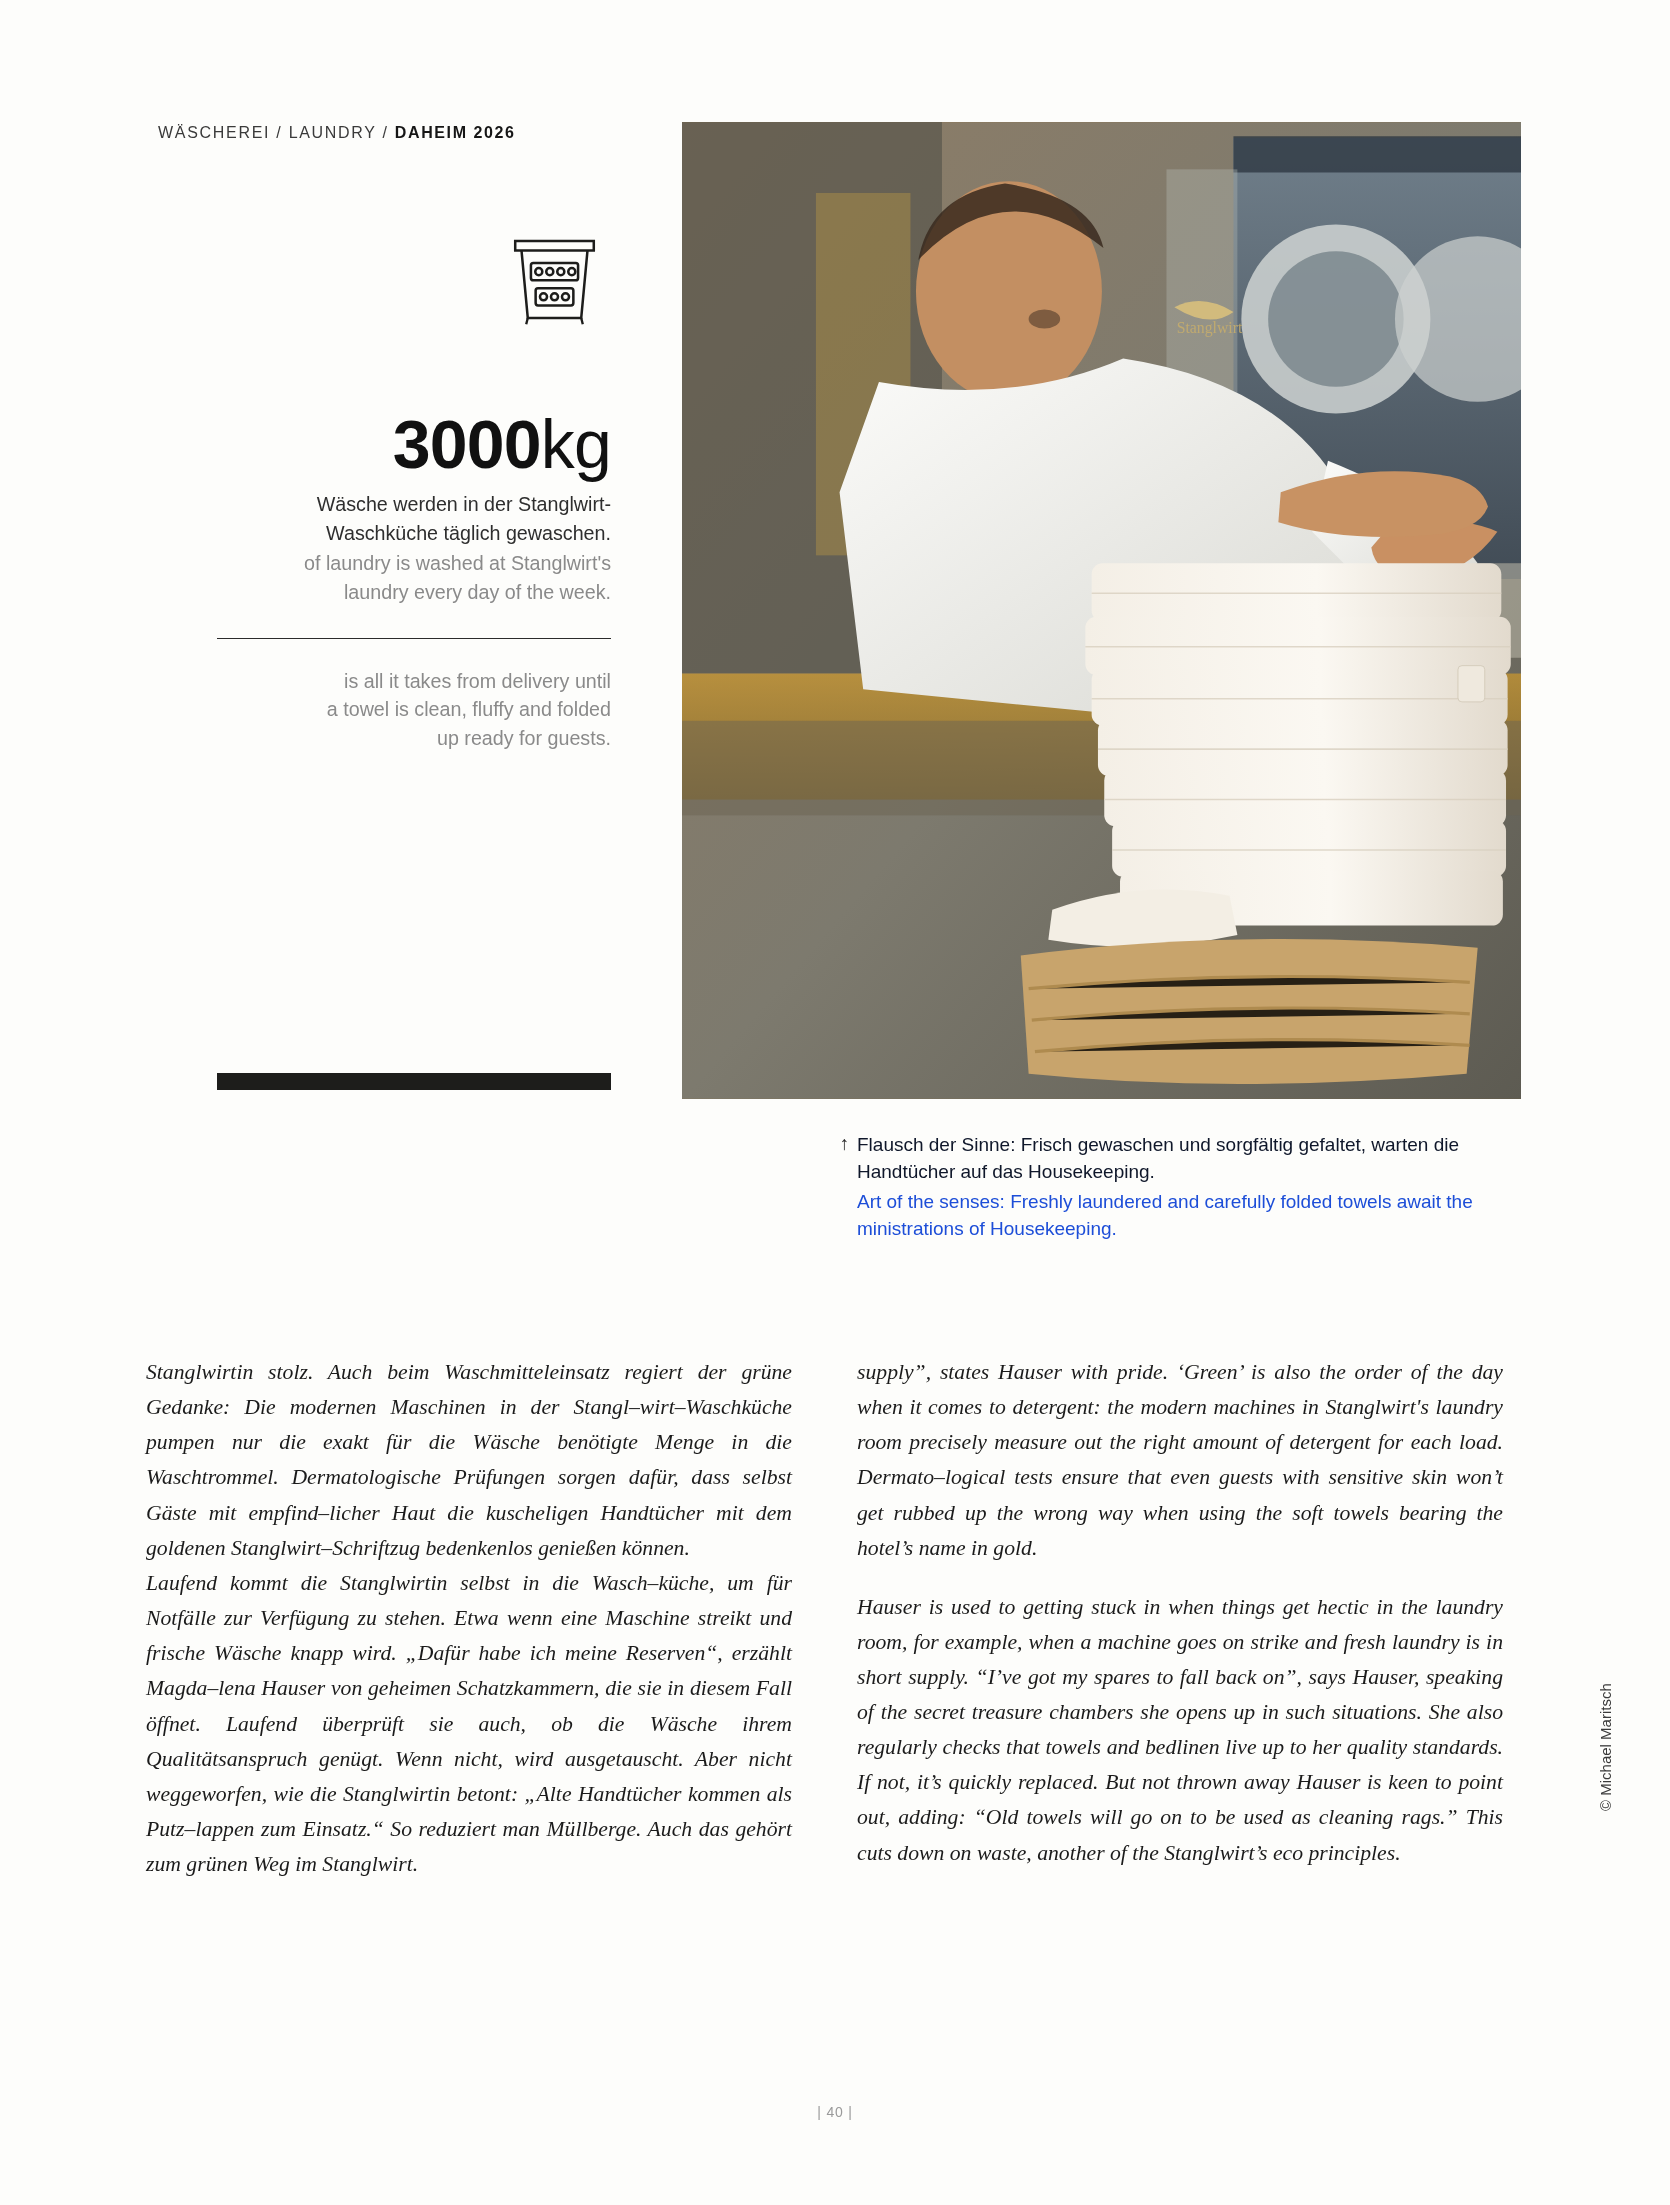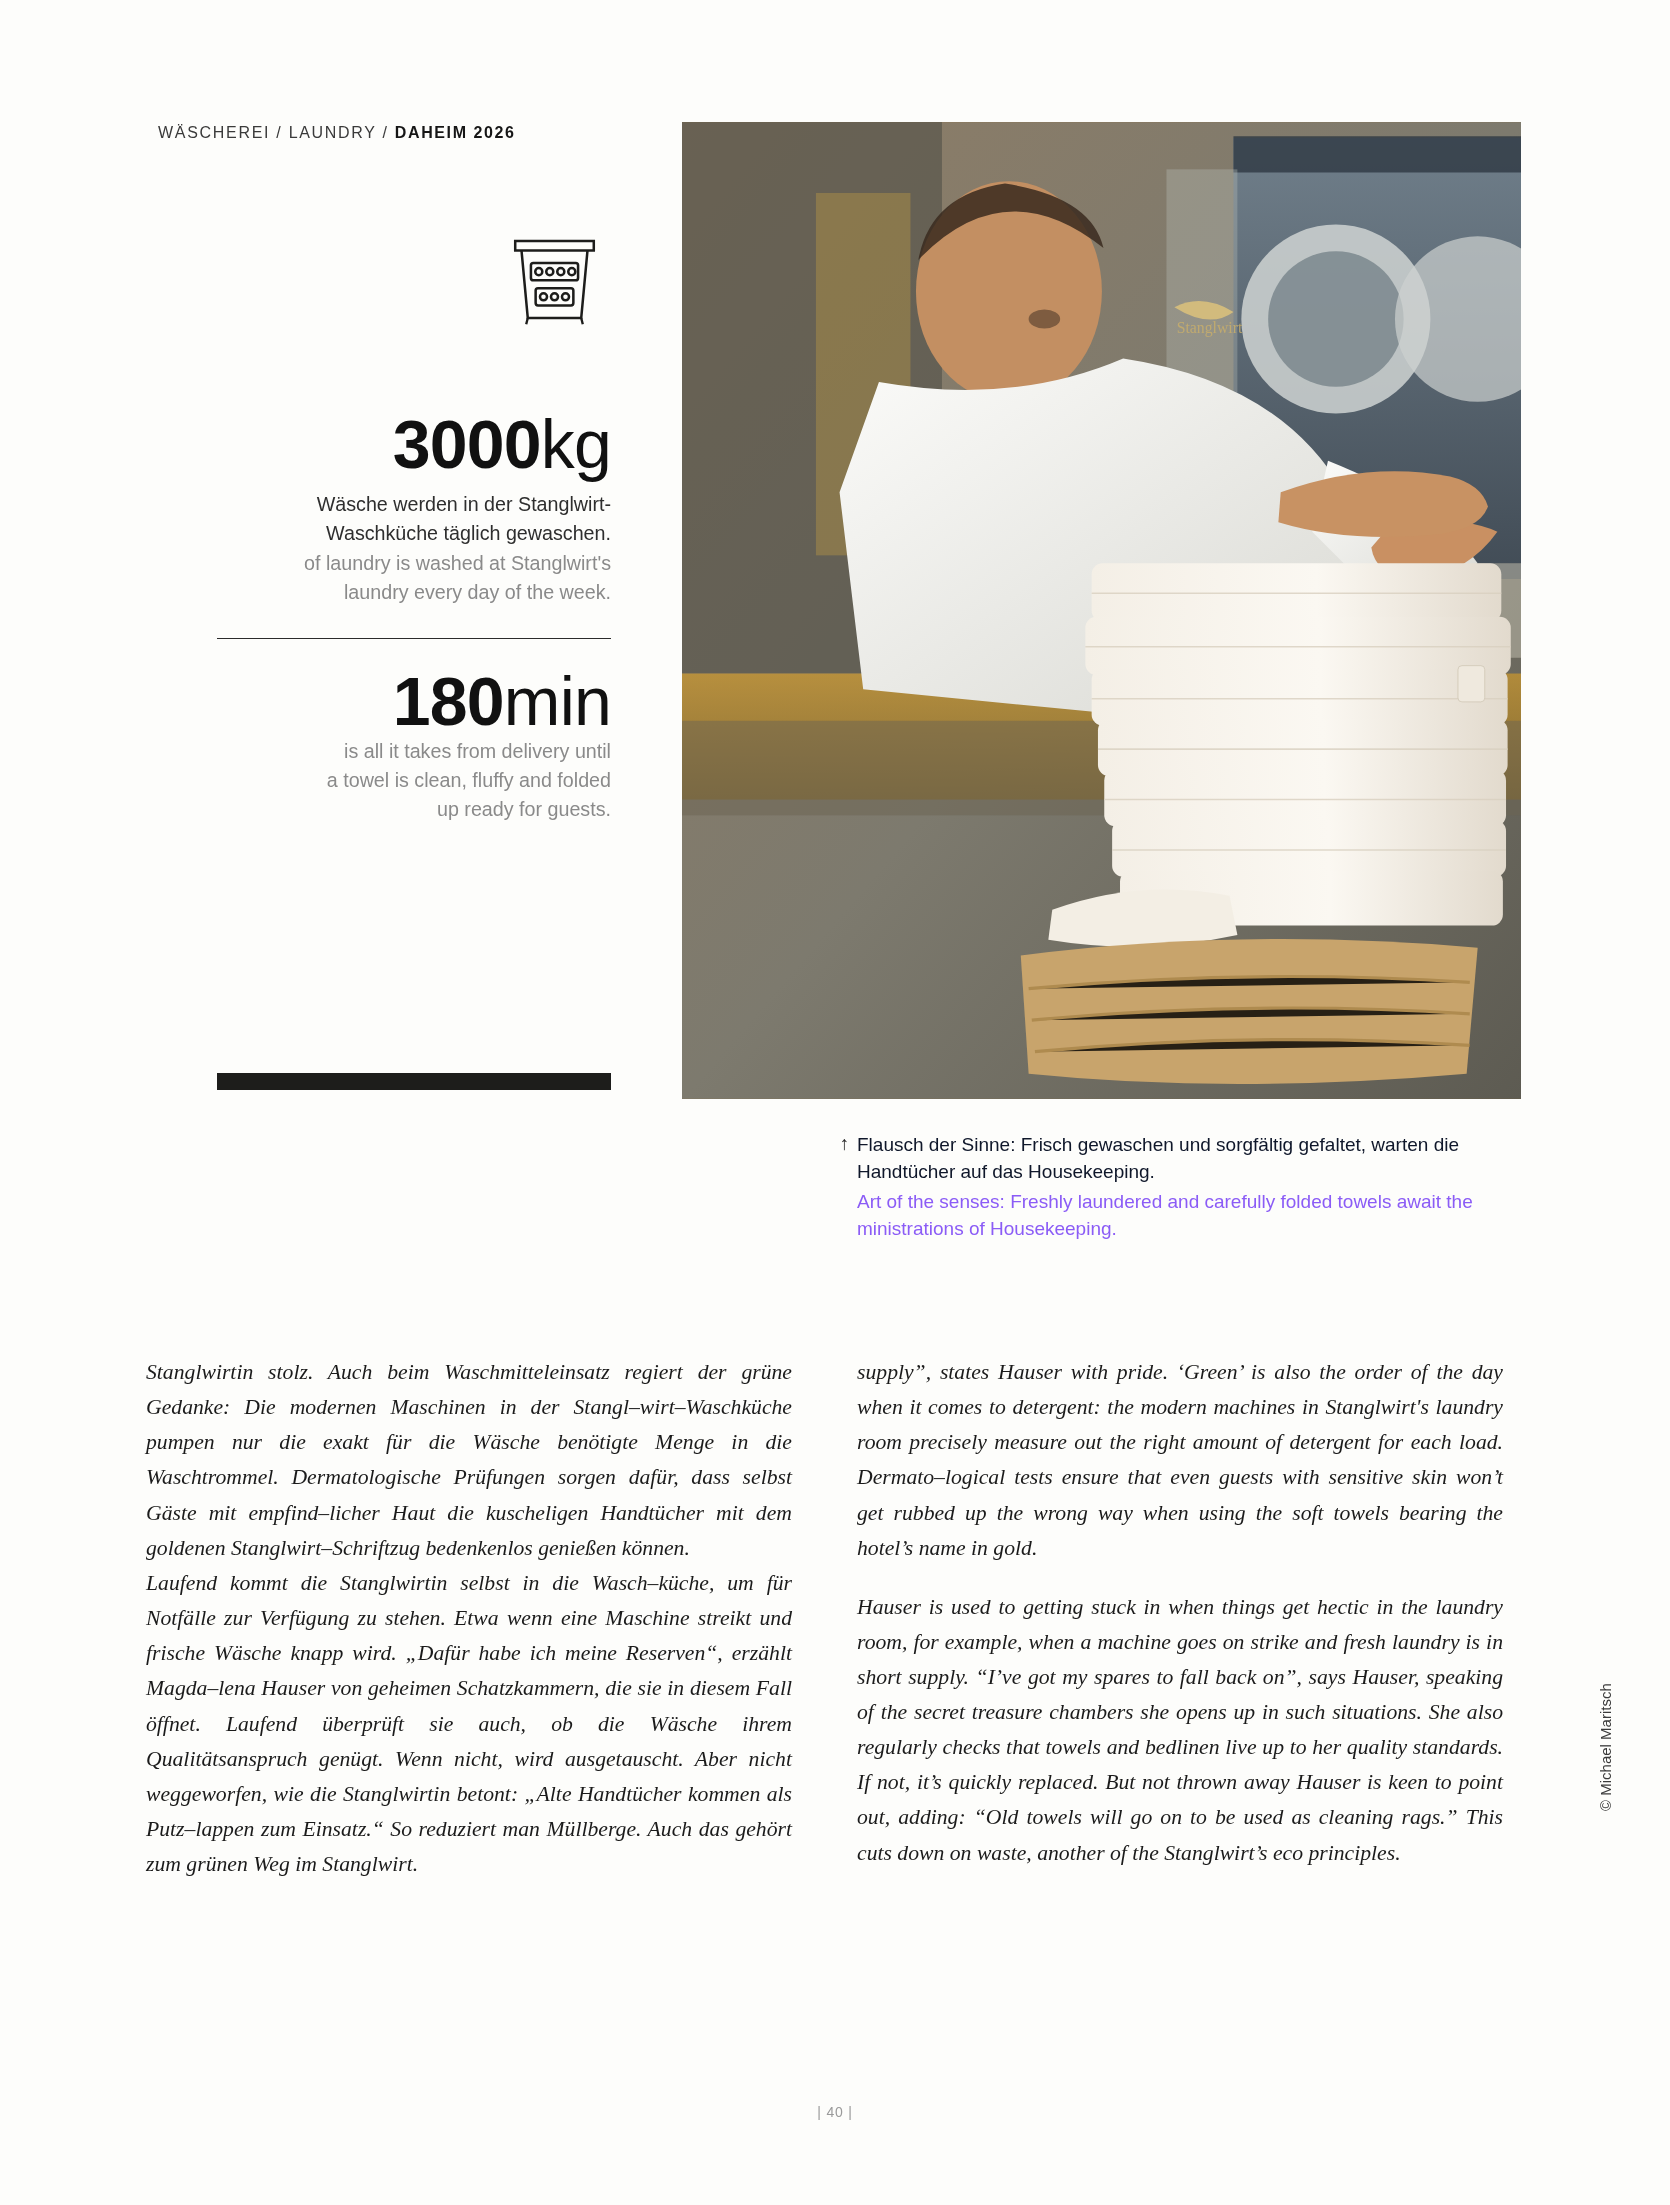--- a/index.html
+++ b/index.html
@@ -121,21 +121,21 @@
   }
   .caption-de {
     font-size: 19px;
     line-height: 1.42;
     color: #0f172a;
   }
   .caption-en {
     margin-top: 3.2px;
     font-size: 19px;
     line-height: 1.42;
-    color: #8b5cf6;
+    color: #1d4ed8;
   }
 
   
   .col {
     position: absolute;
     top: 1355px;
     width: 646px;
     font-family: "Liberation Serif", serif;
     font-size: 21.7px;
     line-height: 1.62;
@@ -204,21 +204,20 @@
       <div class="fact-number"><span>3000</span><span class="unit">kg</span></div>
       <div class="fact-de" style="white-space:pre-line">Wäsche werden in der Stanglwirt-
 Waschküche täglich gewaschen.</div>
       <div class="fact-en" style="white-space:pre-line">of laundry is washed at Stanglwirt's
 laundry every day of the week.</div>
     </div>
 
     <div class="rule"></div>
 
     <div>
-      <div class="fact-number"><span>180</span><span class="unit">min</span></div>
       <div class="fact-en" style="white-space:pre-line">is all it takes from delivery until
 a towel is clean, fluffy and folded
 up ready for guests.</div>
     </div>
   </div>
 
   <div class="thickbar"></div>
 
   <div class="photo">
     <svg width="839" height="977" viewBox="0 0 1065 1240">

